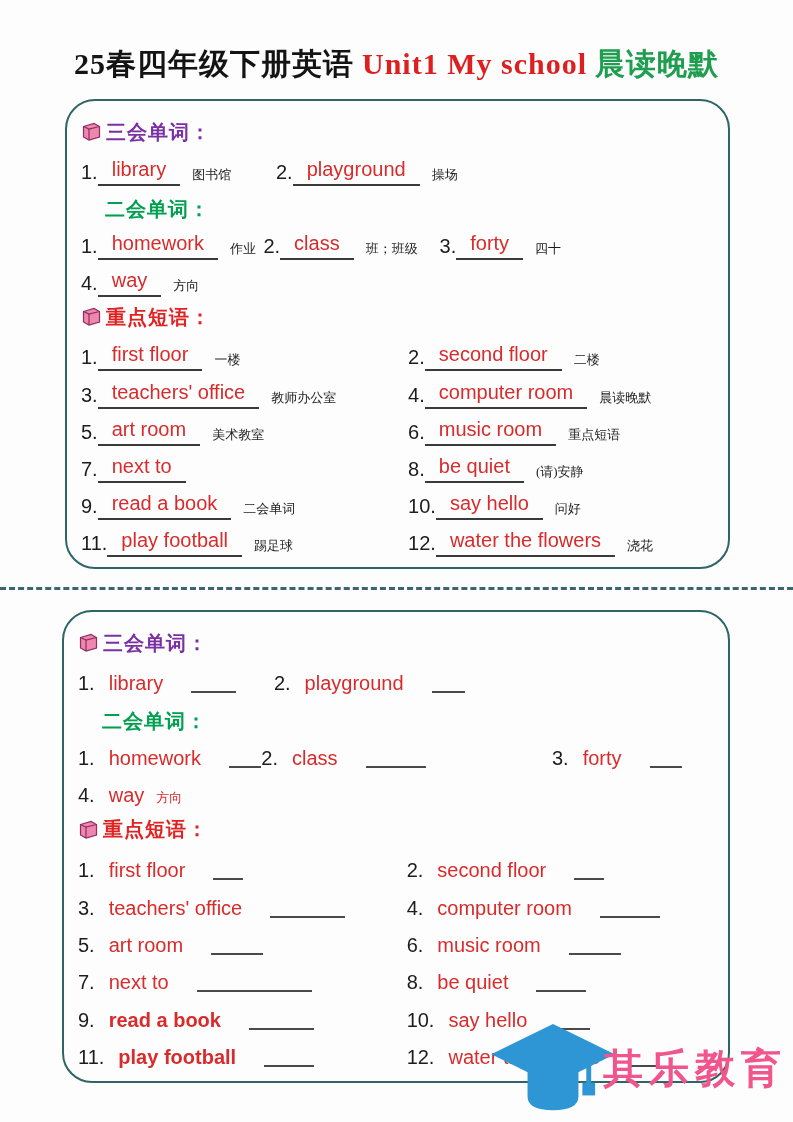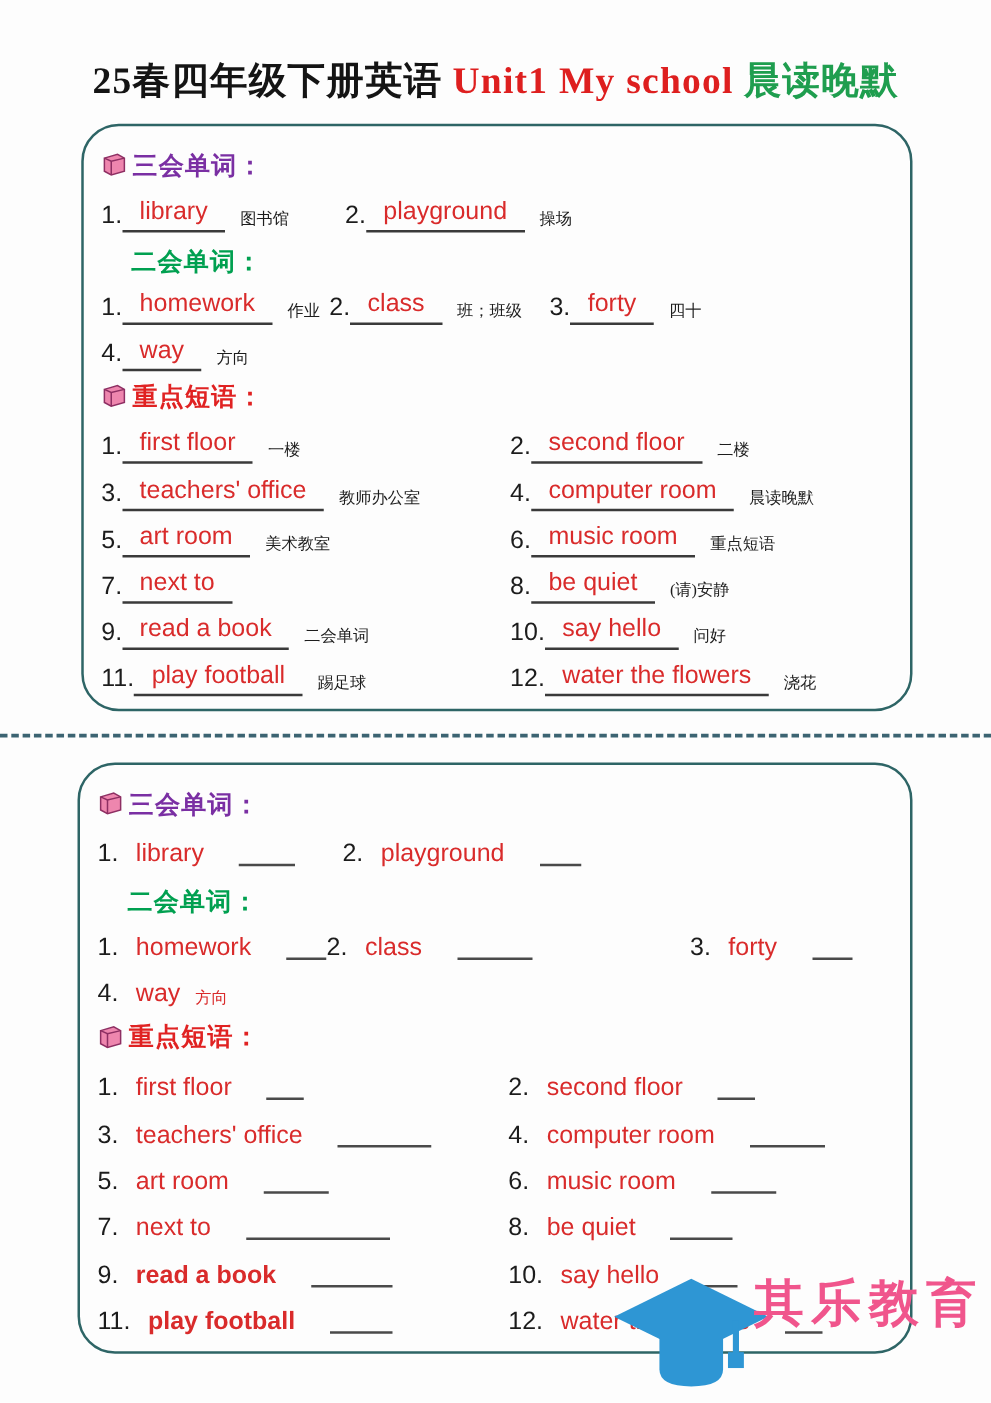--- a/index.html
+++ b/index.html
@@ -75,21 +75,21 @@
   .lay-three .item:nth-child(1) { flex:0 0 31%; }
   .lay-phr   .item:nth-child(1) { flex:0 0 52%; }
   .panel--answers  .lay-two .item:nth-child(1) { flex:0 0 29%; }
   .panel--answers  .lay-two .item:nth-child(2) { flex:0 0 28%; }
   .panel--practice .lay-two .item:nth-child(1) { flex:0 0 29%; }
   .panel--practice .lay-two .item:nth-child(2) { flex:0 0 46%; }
 
   
   .watermark {
     position:absolute; right:6px; bottom:8px; z-index:5;
-    display:flex; align-items:flex-start;
+    display:flex; align-items:center;
   }
   .wm-cap { margin-right:-14px; margin-bottom:-6px; }
   .wm-texts { display:flex; flex-direction:column; align-items:flex-end; }
   .wm-brand {
     color:#f0558c; font-weight:bold; font-size:40px; letter-spacing:6px;
     font-family:"Liberation Sans", sans-serif; line-height:1.1;
   }
   .wm-url {
     color:#9a9a9a; font-weight:bold; font-size:21px; letter-spacing:1px;
     line-height:1.1;

